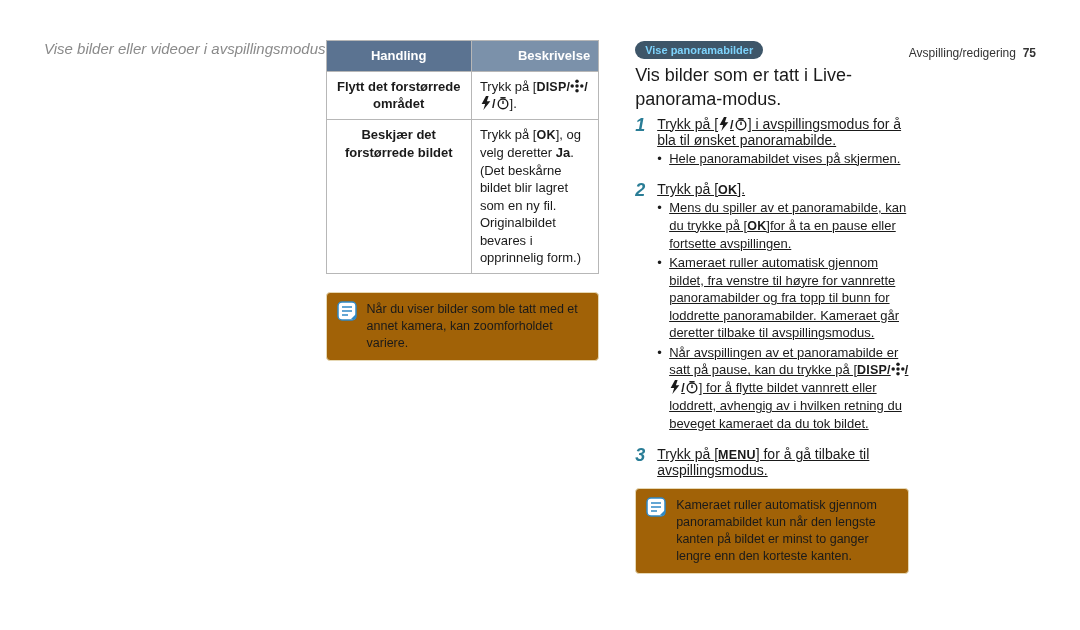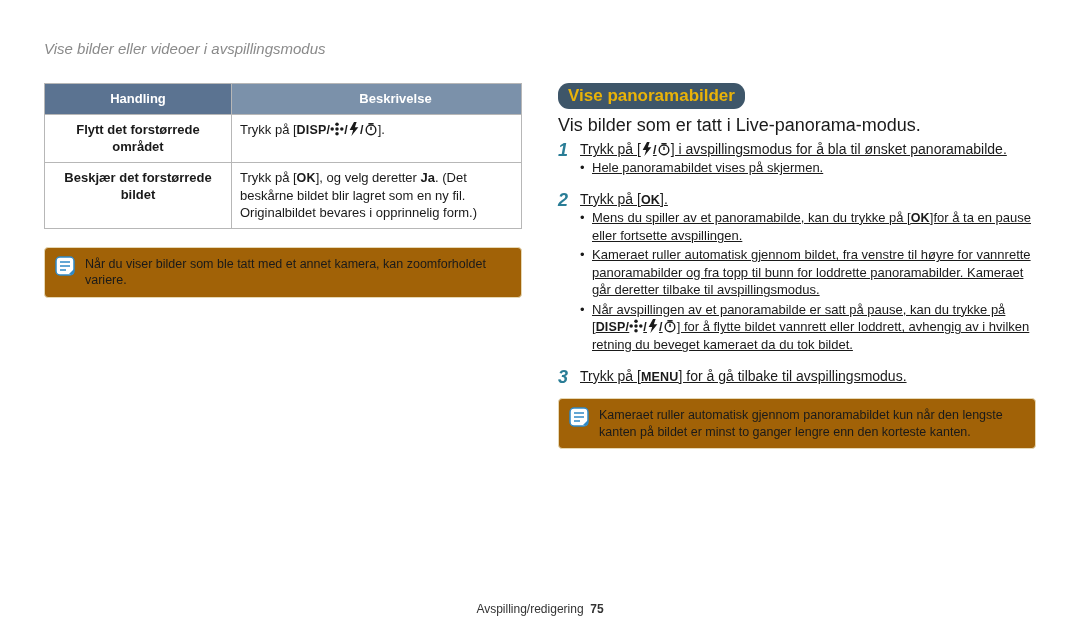--- a/index.html
+++ b/index.html
@@ -10,21 +10,20 @@
     font-family: "Segoe UI", "Helvetica Neue", Arial, sans-serif;
     background: #fff;
     color: #1a1a1a;
   }
   .page {
     box-sizing: border-box;
     width: 1080px;
     height: 630px;
     padding: 40px 44px 14px 44px;
     display: flex;
-    flex-direction: column;
   }
   .page-title {
     color: #8a8a8a;
     font-size: 15px;
     font-style: italic;
     font-weight: 500;
     margin-bottom: 26px;
   }
   .columns {
     display: flex;
@@ -85,23 +84,23 @@
     flex: 1;
   }
   .note-icon svg {
     display: block;
   }
 
   
   .pill {
     display: inline-block;
     background: #3e5669;
-    color: #eab308;
+    color: #7dd3fc;
     font-weight: 700;
-    font-size: 17px;
+    font-size: 11px;
     padding: 3px 10px;
     border-radius: 11px;
     margin-bottom: 4px;
   }
   .pill-sub {
     font-size: 18px;
     line-height: 1.35;
     margin-bottom: 4px;
   }
   ol.steps {

